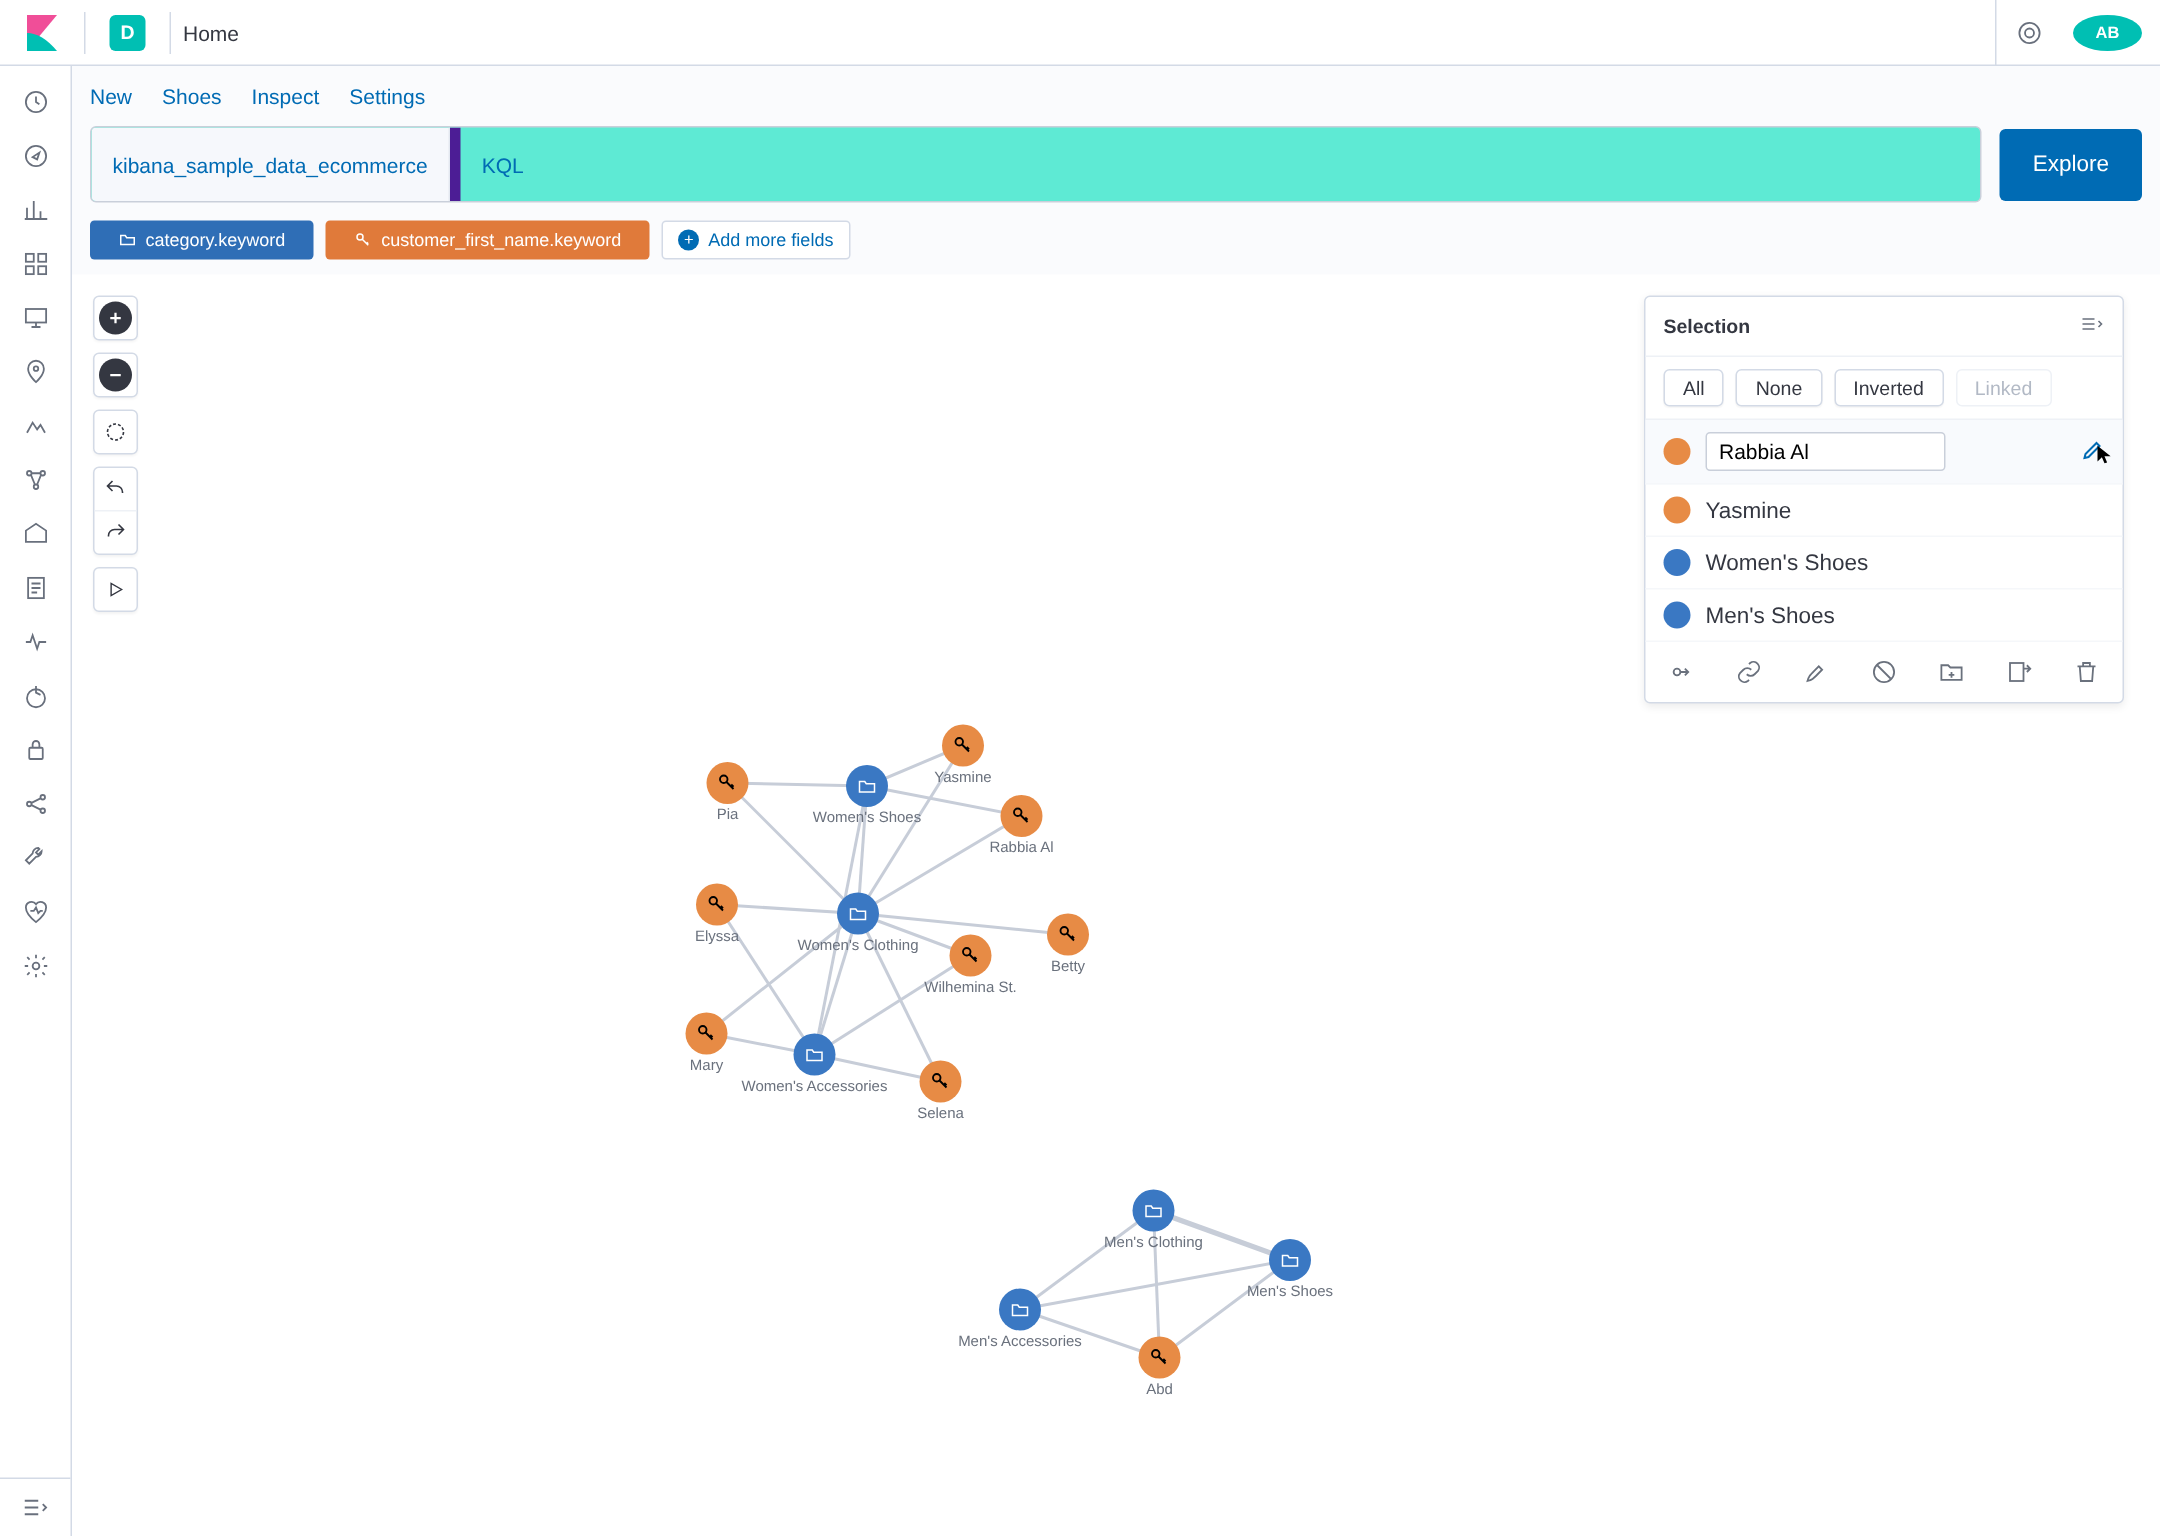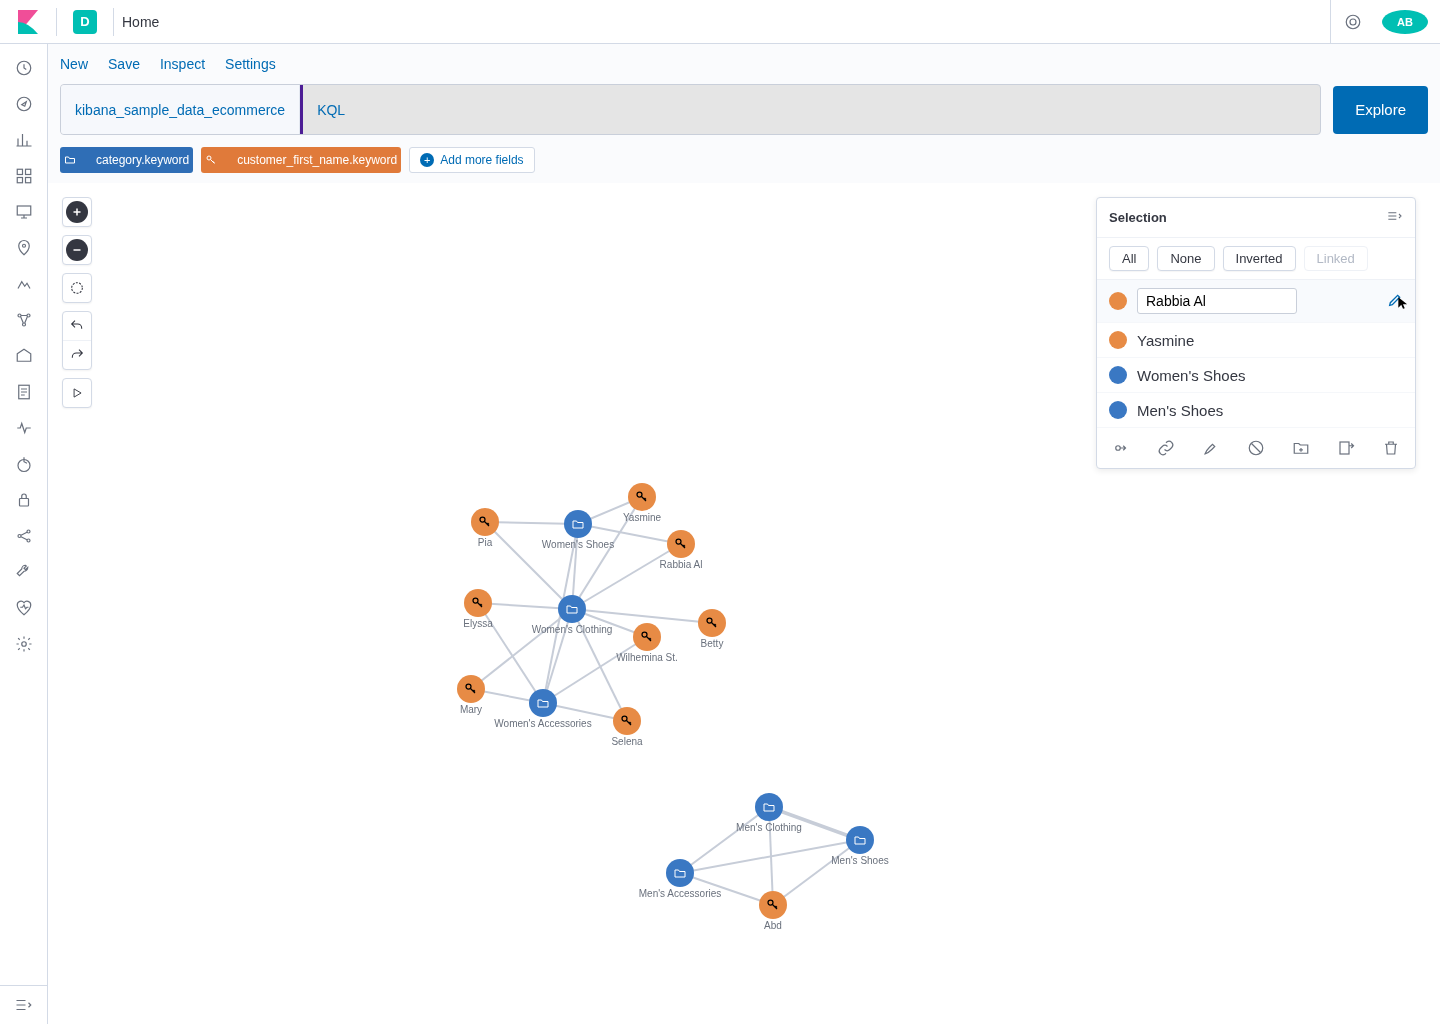--- a/index.html
+++ b/index.html
@@ -23,29 +23,29 @@
   .left-nav-footer { border-top:1px solid #d3dae6; width:100%; display:flex; justify-content:center; padding:10px 0; color:#69707d; }
 
   .main { flex:1; display:flex; flex-direction:column; position:relative; background:#fafbfd; }
 
   
   .menu-bar { height:40px; display:flex; align-items:center; gap:20px; padding:0 12px; background:#fafbfd; }
   .menu-bar a { color:#006bb4; font-size:14px; cursor:pointer; }
 
   
   .query-row { display:flex; gap:12px; padding:0 12px 12px 12px; align-items:center; }
-  .query-wrap { flex:1; display:flex; border:1px solid #c9cfda; border-radius:4px; background:#e5e5e5; height:51px; overflow:hidden; }
+  .query-wrap { flex:1; display:flex; border:1px solid #c9cfda; border-radius:4px; background:#5eead4; height:51px; overflow:hidden; }
   .index-chip { padding:0 14px; display:flex; align-items:center; color:#006bb4; border-right:1px solid #e3e8f0; background:#f6f8fc; font-size:14px; }
   .query-input { flex:1; border:none; outline:none; background:transparent; padding:0 12px; font-size:14px; color:#69707d; }
-  .kql { padding:0 14px; display:flex; align-items:center; color:#006bb4; border-left:3px solid #4c1d95; font-size:14px; }
+  .kql { padding:0 14px; display:flex; align-items:center; color:#006bb4; border-left:7px solid #4c1d95; font-size:14px; }
   .explore-btn { background:#006bb4; color:#fff; border:none; border-radius:4px; height:48px; padding:0 22px; font-size:15px; cursor:pointer; }
 
   
   .field-row { display:flex; gap:8px; padding:0 12px 10px 12px; align-items:center; }
-  .chip { display:flex; align-items:center; gap:20px; height:26px; padding:0 4px; border-radius:3px; font-size:12px; color:#fff;}
+  .chip { display:flex; align-items:center; gap:6px; height:26px; padding:0 19px; border-radius:3px; font-size:12px; color:#fff;}
   .chip.blue { background:#2f6eb6; }
   .chip.orange { background:#e07a3a; }
   .add-field { display:flex; align-items:center; gap:6px; height:26px; padding:0 10px; border:1px solid #d3dae6; border-radius:3px; color:#006bb4; background:#fff; font-size:12px;}
   .plus-circle { width:14px; height:14px; border-radius:50%; background:#006bb4; color:#fff; display:flex; align-items:center; justify-content:center; font-size:11px; line-height:1;}
 
   
   .graph-area { flex:1; position:relative; background:#fff; }
   .graph-toolbar { position:absolute; top:14px; left:14px; display:flex; flex-direction:column; gap:8px; }
   .gt-group { background:#fff; border:1px solid #d3dae6; border-radius:4px; overflow:hidden; box-shadow:0 1px 2px rgba(0,0,0,0.05);}
   .gt-btn { width:28px; height:28px; display:flex; align-items:center; justify-content:center; color:#343741;}
@@ -208,21 +208,21 @@
     <div class="left-nav-footer">
       <svg width="18" height="18" viewBox="0 0 24 24" fill="none" stroke="currentColor" stroke-width="1.6">
           <path d="M4 6h12M4 12h12M4 18h12M20 9l3 3-3 3" transform="translate(-2,0)"></path>
         </svg>
     </div>
   </div>
 
   <div class="main">
     <div class="menu-bar">
       <a>New</a>
-      <a>Save</a>
+      <a>Shoes</a>
       <a>Inspect</a>
       <a>Settings</a>
     </div>
 
     <div class="query-row">
       <div class="query-wrap">
         <div class="index-chip">kibana_sample_data_ecommerce</div>
         <div class="kql">KQL</div>
       </div>
       <button class="explore-btn">Explore</button>

